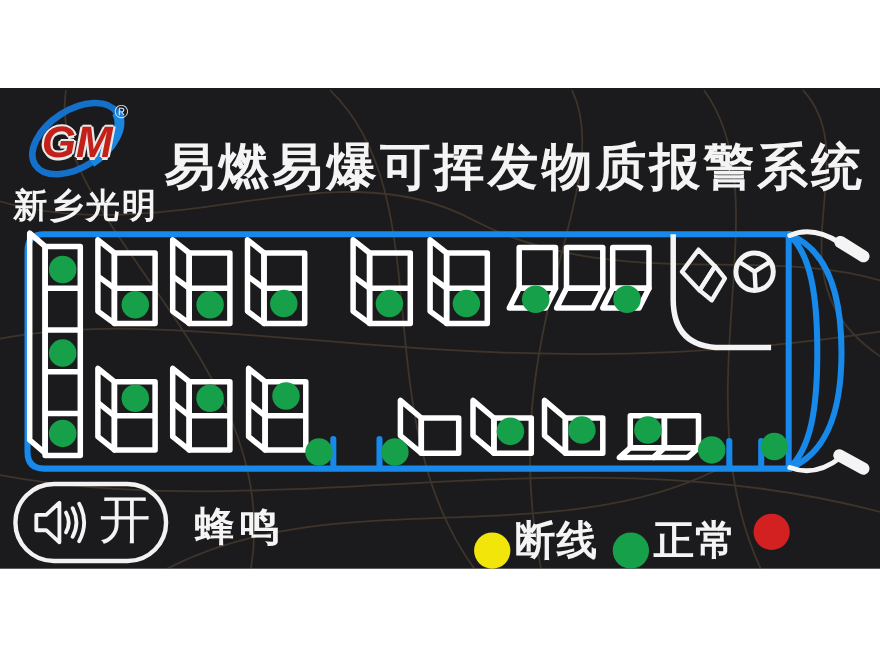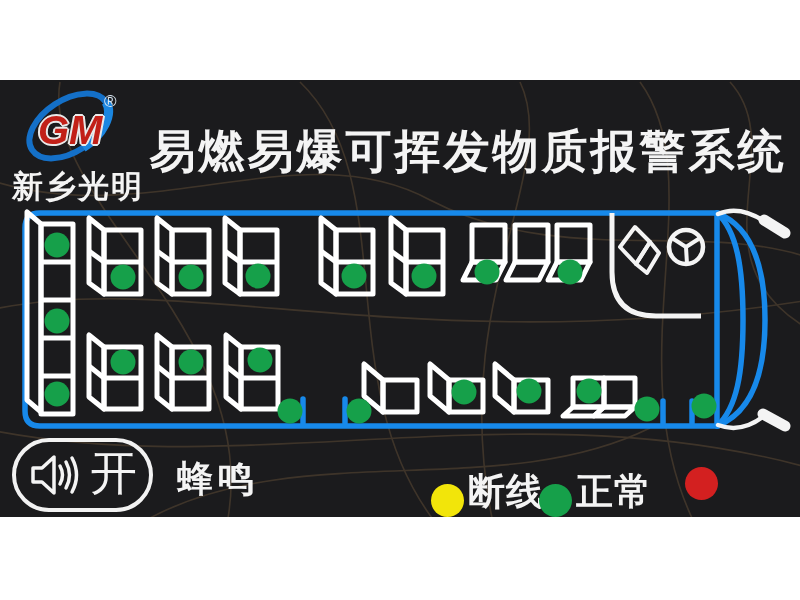--- a/index.html
+++ b/index.html
@@ -33,21 +33,21 @@
   .buzzer{
     left:12px;top:438px;width:141px;height:74px;border:4px solid #f2f2f2;border-radius:38px;
     box-sizing:border-box;display:flex;align-items:center;padding-left:13px;gap:7px;cursor:pointer;
   }
   .buzzer .state{font-size:47px;color:#f4f4f4;line-height:1;margin-top:-3px;}
   .buzzer-label{left:177px;top:455px;font-size:36px;font-weight:bold;letter-spacing:5px;}
 
   .legend-item{position:absolute;top:467px;display:flex;align-items:flex-end;gap:4px;z-index:2;}
   .legend-item .dot{width:33px;height:33px;border-radius:50%;flex:none;}
   .legend-item .lbl{font-size:37px;font-weight:bold;color:#f4f4f4;letter-spacing:1px;white-space:nowrap;}
-  .li-1{left:431px;} .li-2{left:539px;} .li-3{left:685px;}
+  .li-1{left:431px;} .li-2{left:557px;} .li-3{left:685px;}
 
   .blue{stroke:var(--bus-blue,#1789ea);}
 </style>
 </head>
 <body>
 
 <div class="panel"></div>
 
 <svg class="scene" viewBox="0 0 800 600">
   <defs>

